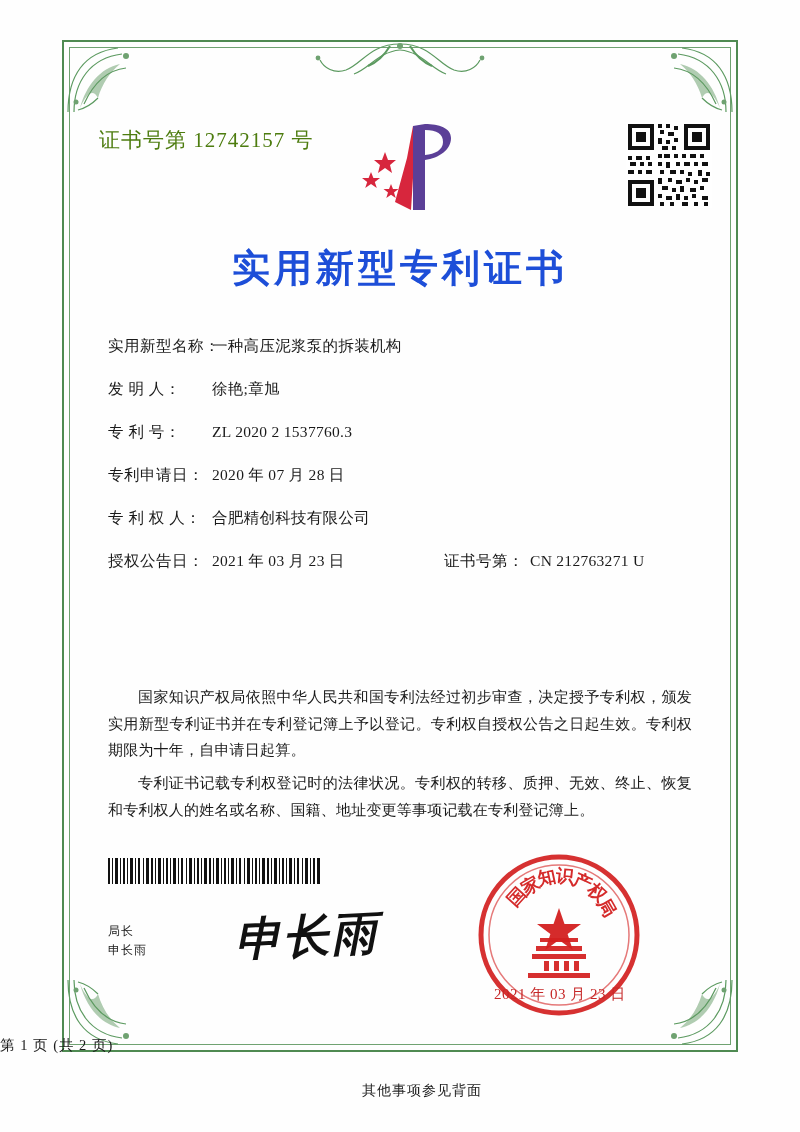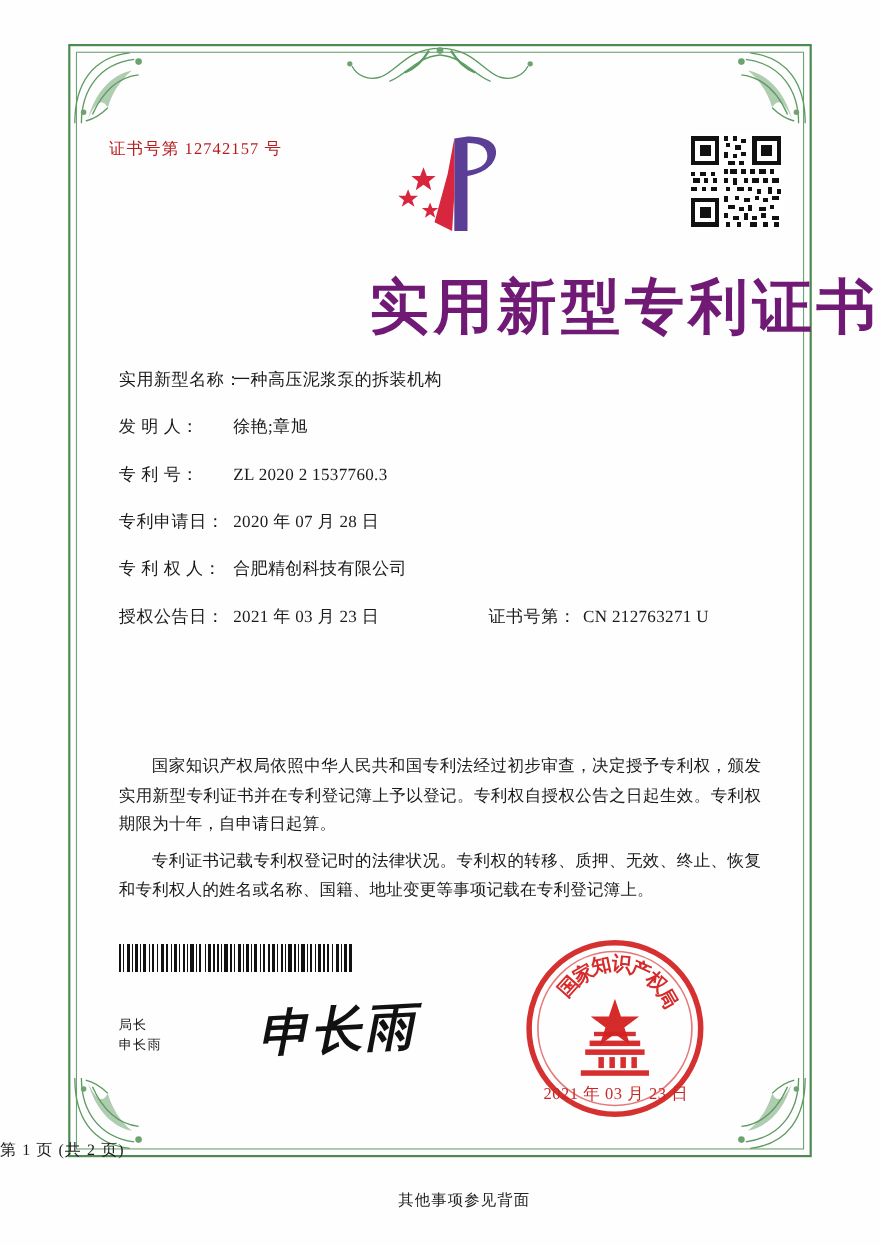--- a/index.html
+++ b/index.html
@@ -61,23 +61,23 @@
     width: 300px;
     height: 50px;
   }
   .top-flourish svg { width: 100%; height: 100%; display: block; }
 
   
   .cert-no {
     position: absolute;
     left: 99px;
     top: 126px;
-    font-size: 15px;
+    font-size: 21px;
     letter-spacing: 1px;
-    color: #b91c1c;
+    color: #4d7c0f;
   }
 
   .logo {
     position: absolute;
     left: 355px;
     top: 118px;
     width: 110px;
     height: 100px;
   }
   .logo svg { width: 100%; height: 100%; display: block; }
@@ -90,25 +90,25 @@
     height: 86px;
   }
   .qr svg { width: 100%; height: 100%; display: block; }
 
   
   .main-title {
     position: absolute;
     left: 0;
     right: 0;
     top: 243px;
-    text-align: right;
-    font-size: 54px;
+    text-align: center;
+    font-size: 38px;
     font-weight: bold;
     letter-spacing: 4px;
-    color: #701a75;
+    color: #1d4ed8;
     font-family: "Liberation Serif", "DejaVu Serif", serif;
   }
 
   
   .fields {
     position: absolute;
     left: 108px;
     top: 335px;
     width: 584px;
     font-size: 15.5px;

